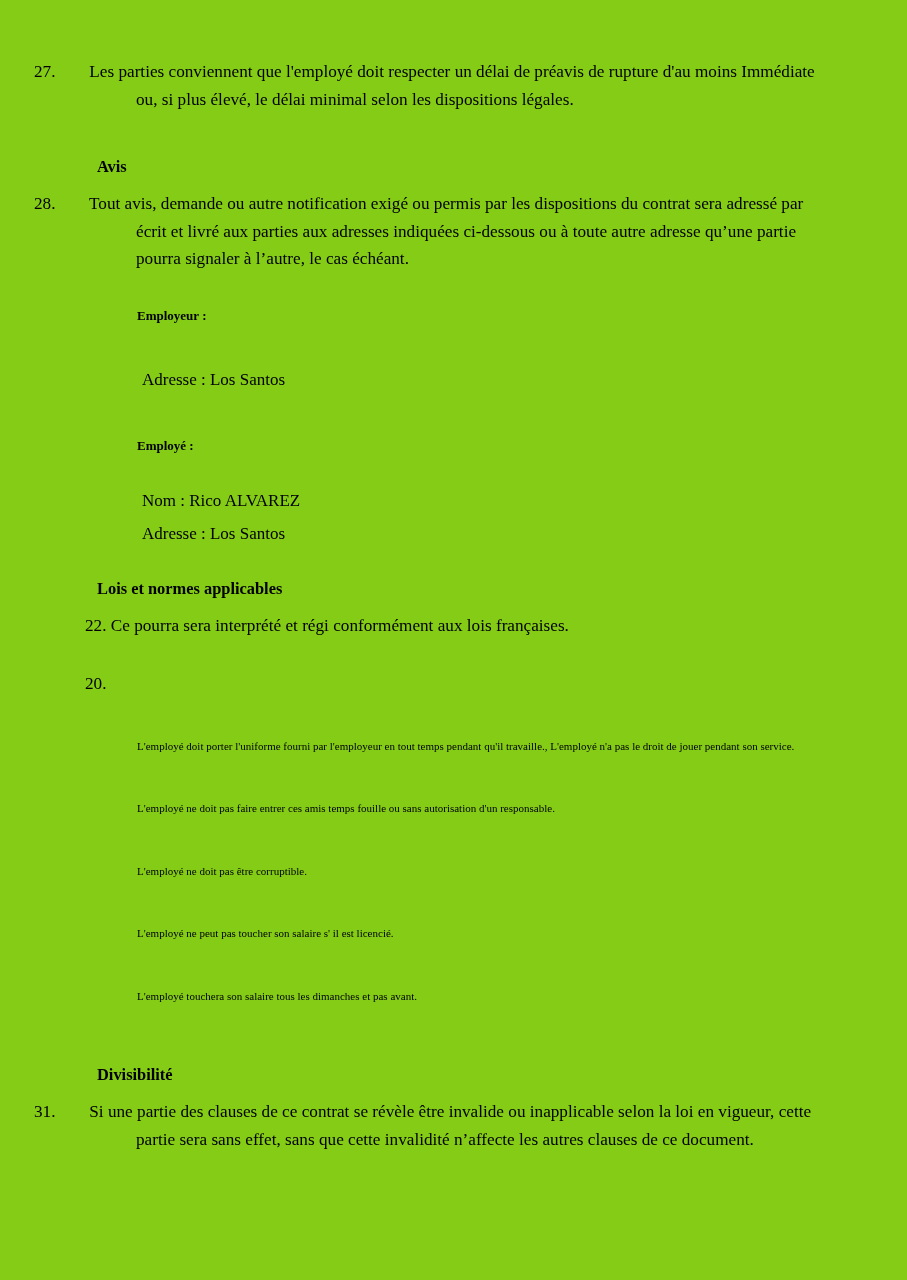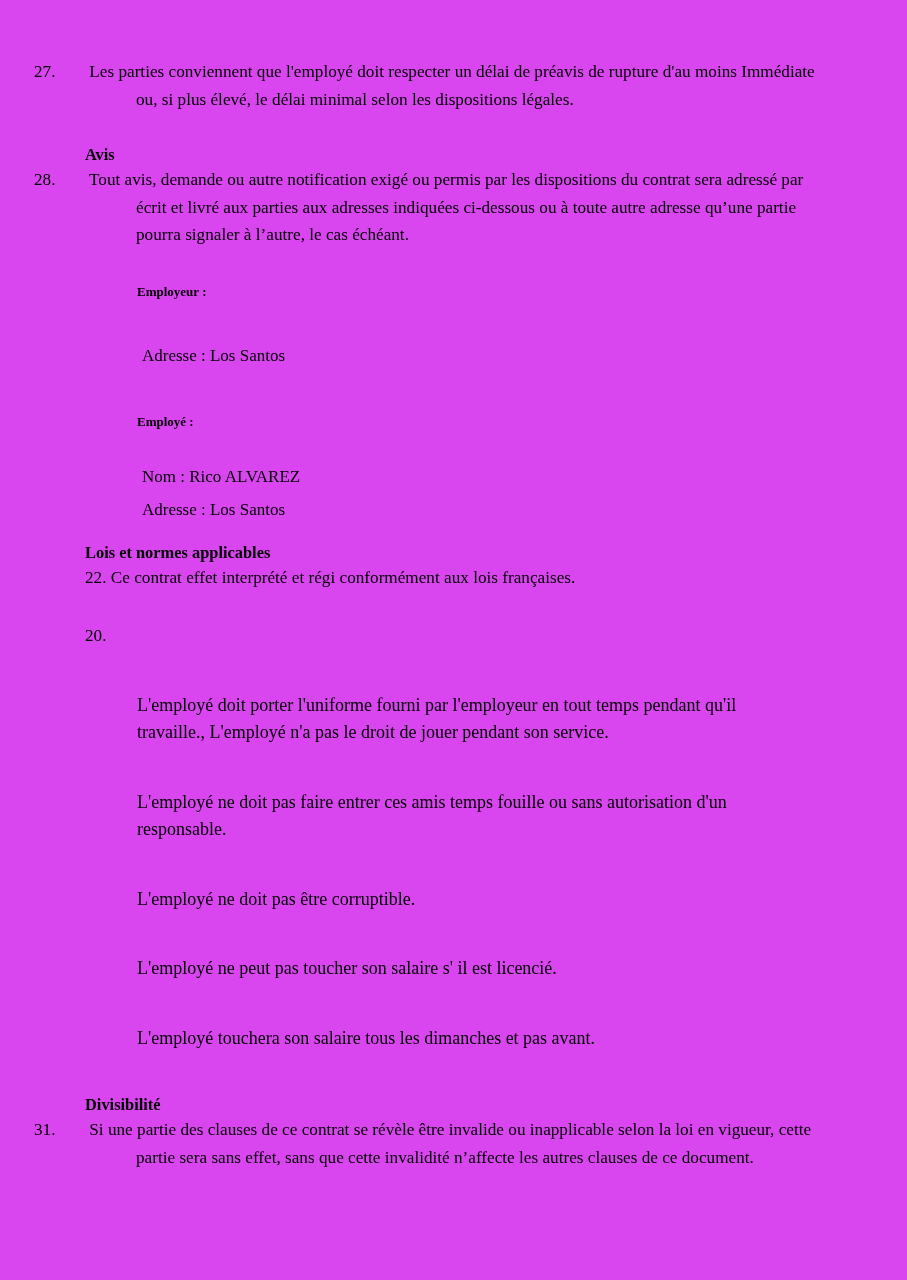--- a/index.html
+++ b/index.html
@@ -9,21 +9,21 @@
   }
   body {
     font-family: "Liberation Serif", "DejaVu Serif", serif;
     color: #000000;
     -webkit-font-smoothing: antialiased;
   }
   .page {
     position: relative;
     width: 907px;
     height: 1280px;
-    background: #d946ef;
+    background: #84cc16;
     overflow: hidden;
     box-sizing: border-box;
   }
   .content {
     position: absolute;
     left: 85px;
     top: 58px;
     width: 740px;
   }
 
@@ -39,21 +39,21 @@
   .clause .num {
     display: inline-block;
     min-width: 0;
   }
 
   
   .heading {
     font-size: 16.4px;
     font-weight: bold;
     line-height: 22px;
-    margin: 0;
+    margin: 12px;
   }
 
   .spacer-xs { height: 9px; }
   .spacer-sm { height: 20px; }
   .spacer-md { height: 31px; }
   .spacer-lg { height: 42px; }
 
   
   .party-title {
     font-size: 13px;
@@ -62,23 +62,23 @@
     margin: 0 0 0 52px;
   }
   .party-line {
     font-size: 17px;
     line-height: 24px;
     margin: 0 0 0 57px;
   }
 
   
   .provision {
-    font-size: 18px;
+    font-size: 11px;
     line-height: 27.5px;
-    margin: 11px 0 0 52px;
+    margin: 4px 0 0 52px;
     width: 660px;
   }
 
   .clause-simple {
     font-size: 17.2px;
     line-height: 27.5px;
     margin: 0;
   }
 </style>
 </head>
@@ -115,21 +115,21 @@
     <p class="party-line">Nom : Rico ALVAREZ</p>
 
     <div class="spacer-xs"></div>
 
     <p class="party-line">Adresse : Los Santos</p>
 
     <div class="spacer-sm"></div>
 
     <p class="heading">Lois et normes applicables</p>
 
-    <p class="clause-simple"><span class="num">22.</span> <span>Ce contrat effet interprété et régi conformément aux lois françaises.</span></p>
+    <p class="clause-simple"><span class="num">22.</span> <span>Ce pourra sera interprété et régi conformément aux lois françaises.</span></p>
 
     <div class="spacer-md"></div>
 
 
     <p class="clause-simple">20.</p>
 
     <div class="spacer-md"></div>
 
     <p class="provision">L'employé doit porter l'uniforme fourni par l'employeur en tout temps pendant qu'il travaille., L'employé n'a pas le droit de jouer pendant son service.</p>
 

